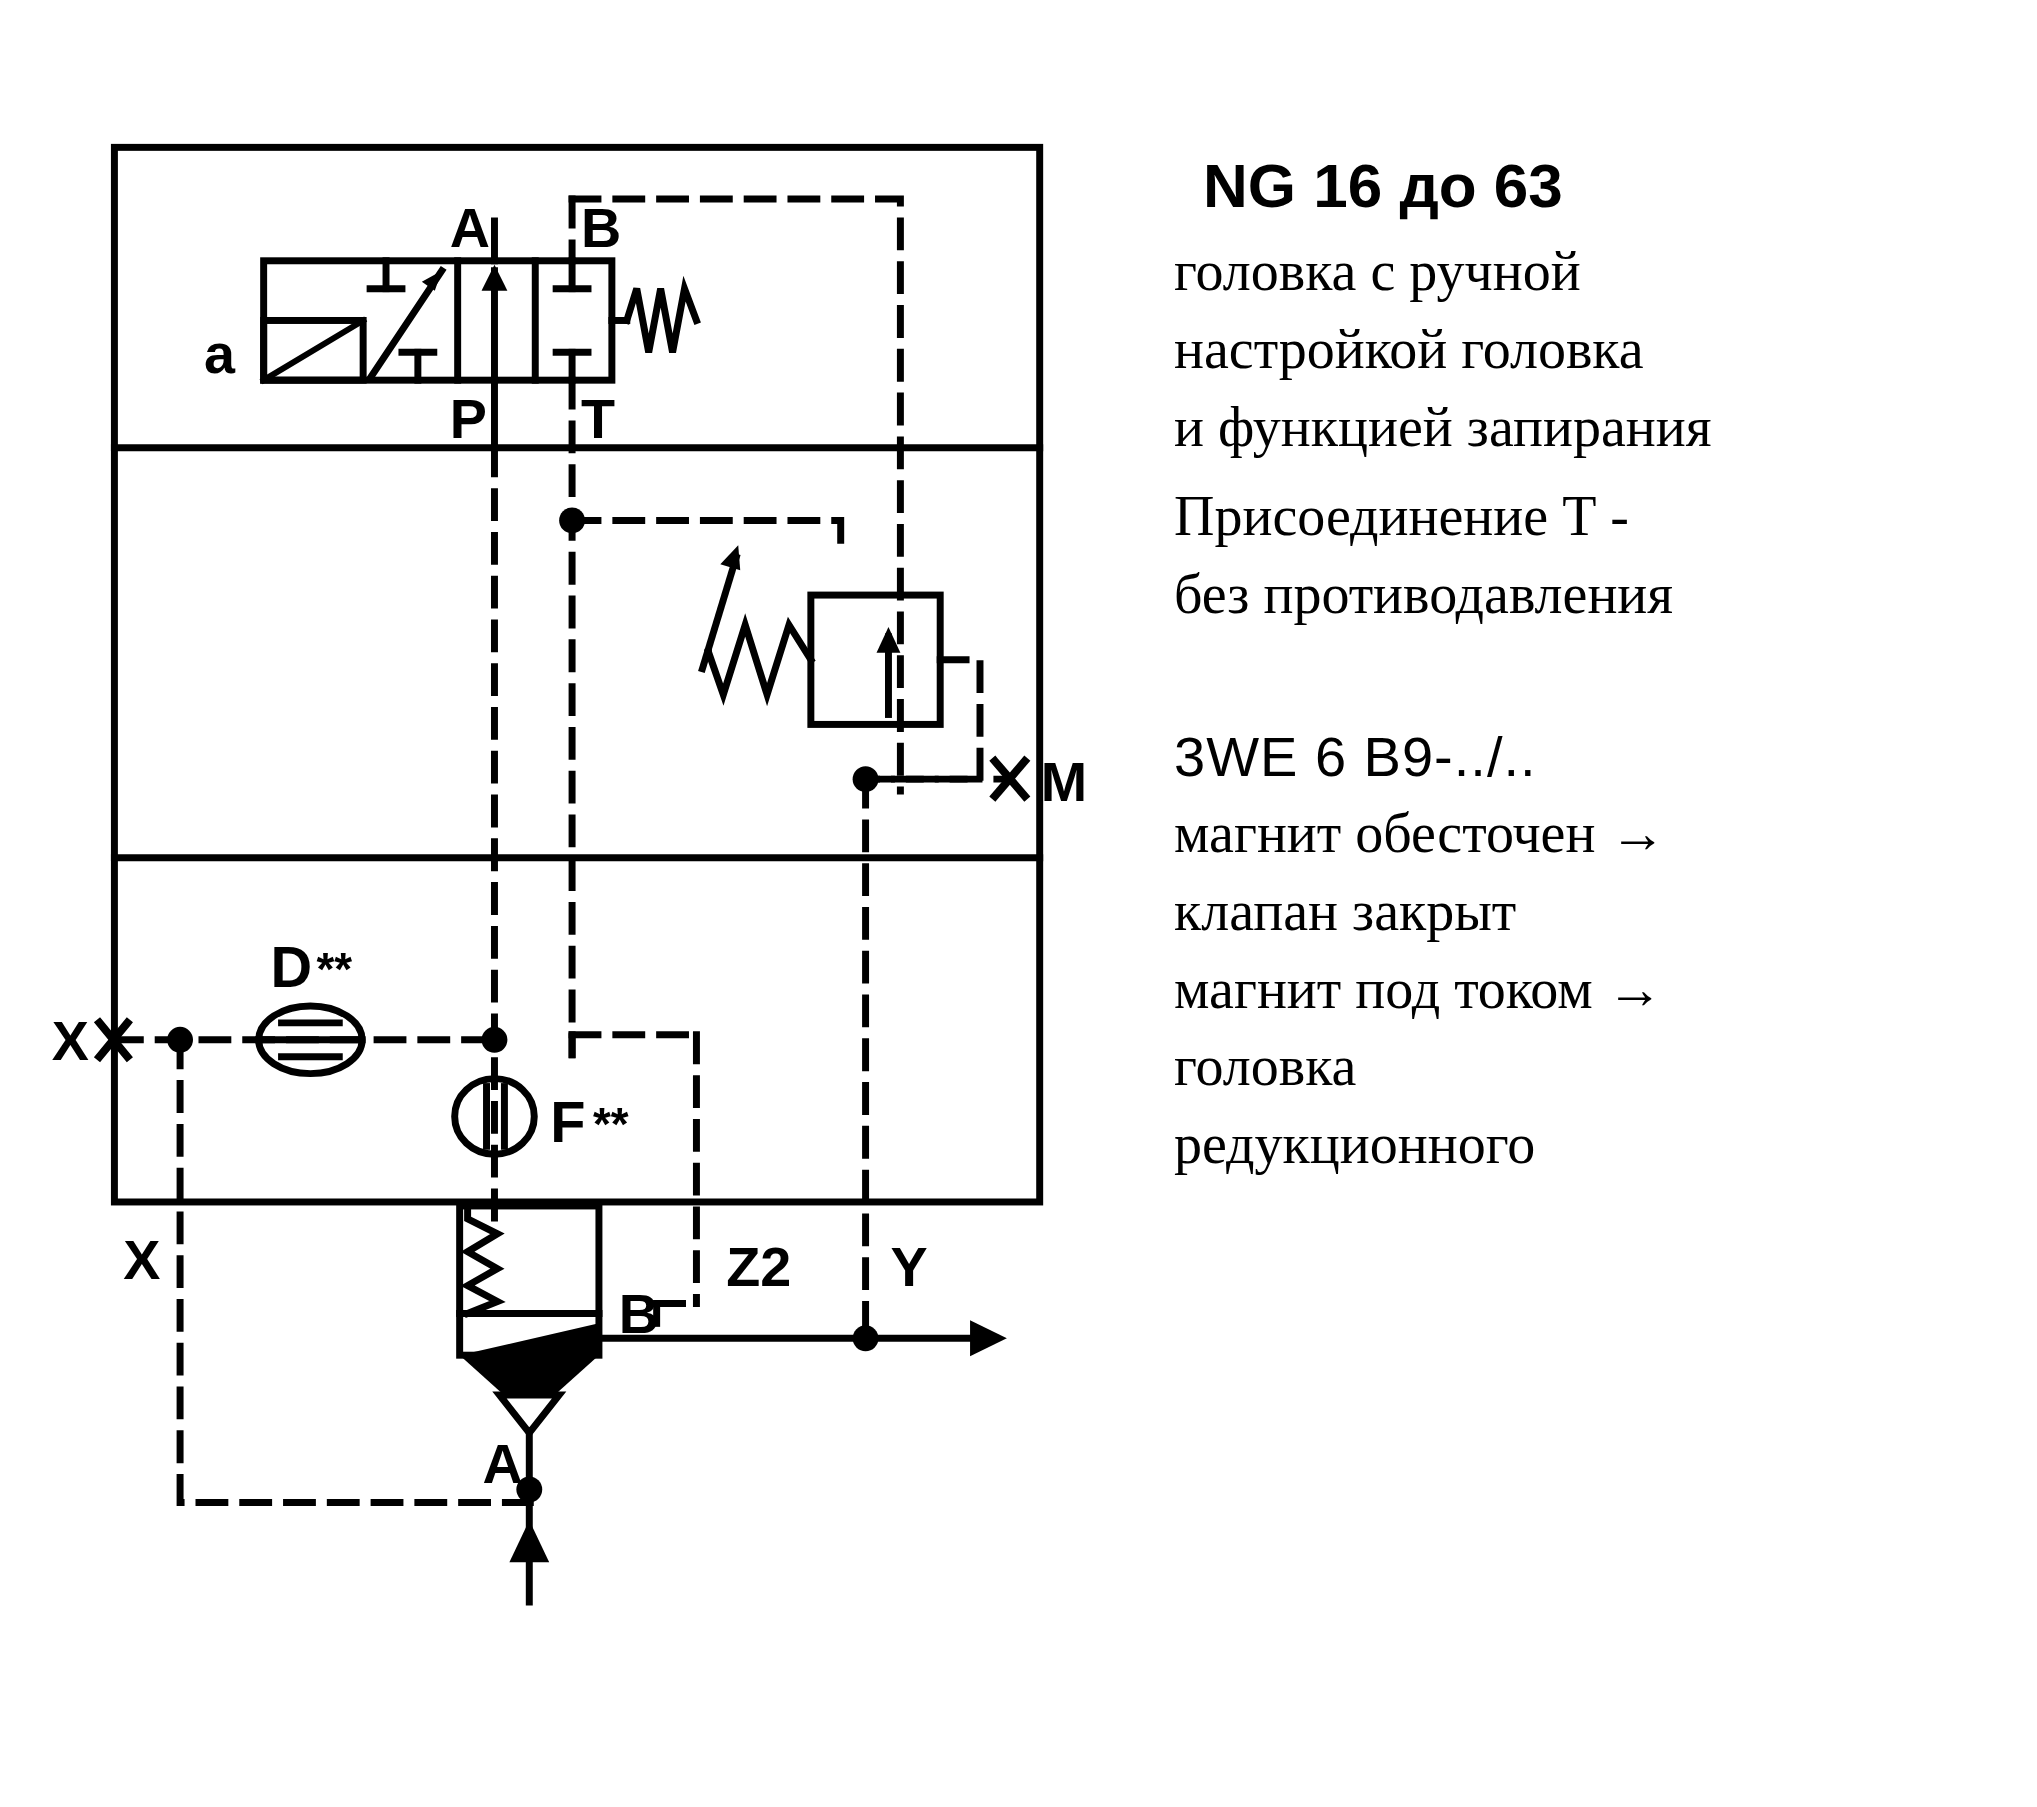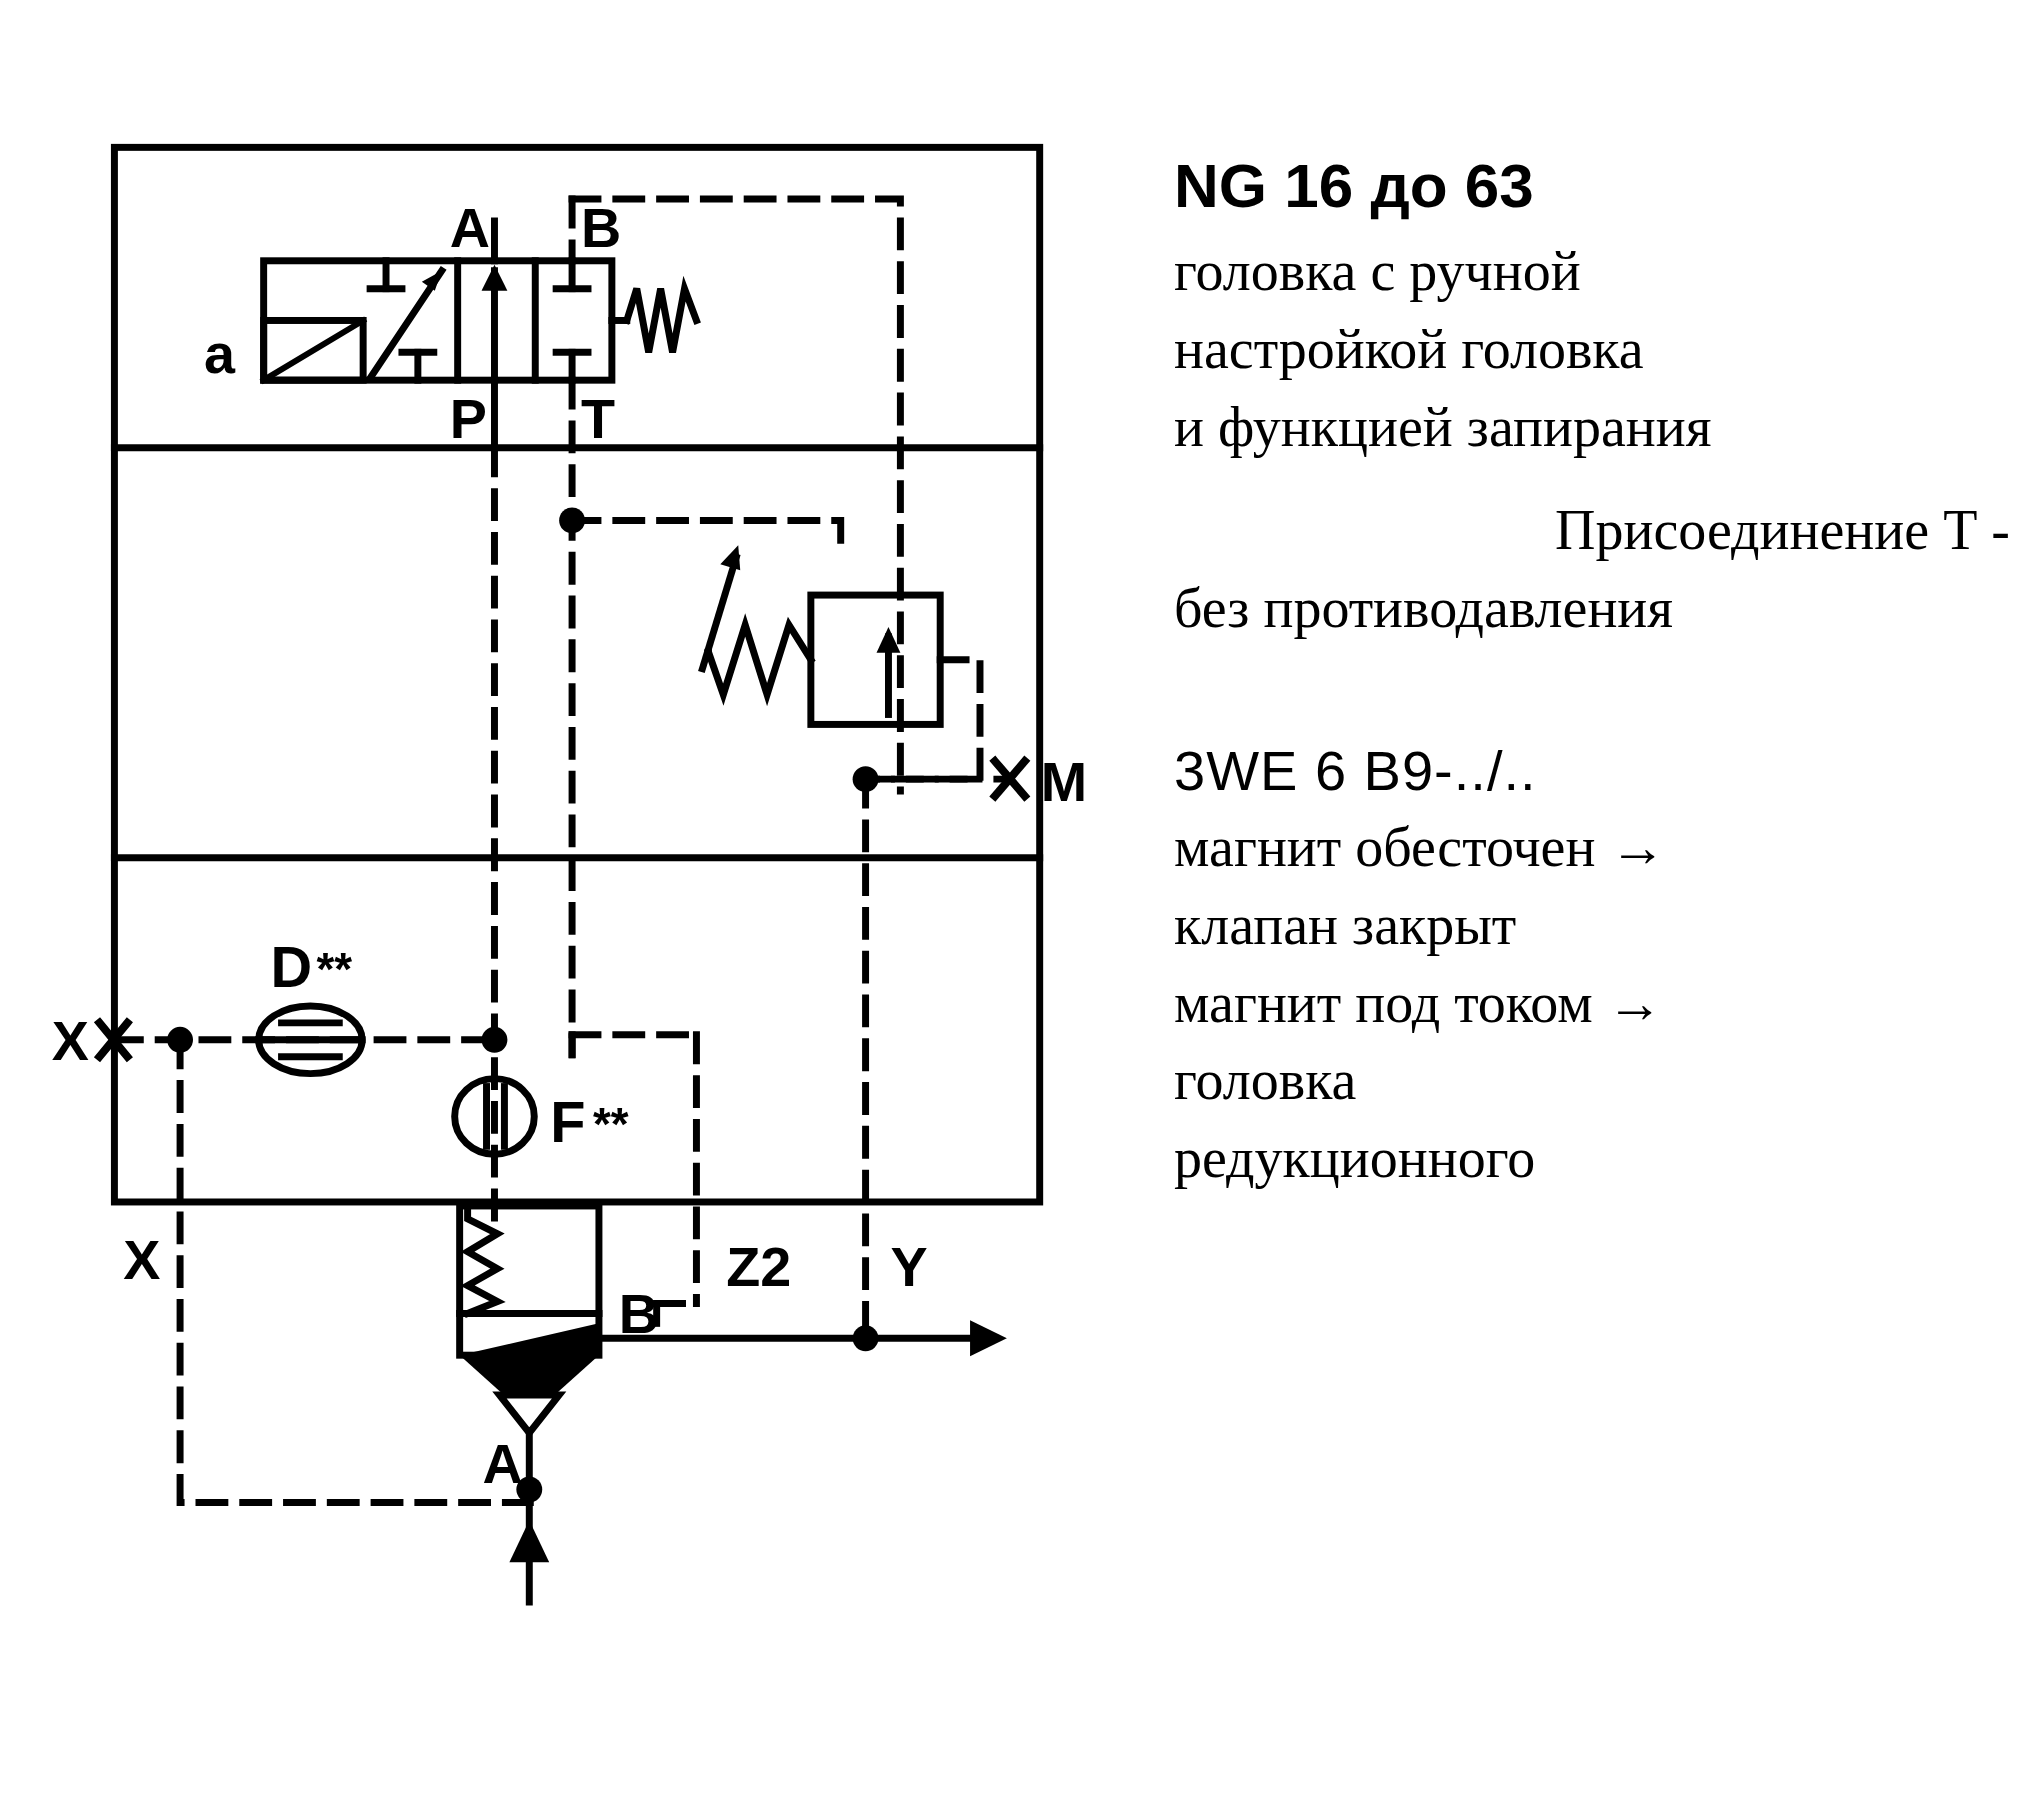--- a/index.html
+++ b/index.html
@@ -44,20 +44,21 @@
     line-height: 1.18;
     letter-spacing: -0.5px;
     white-space: nowrap;
   }
   .t-sub {
     font-size: 62px;
     font-weight: bold;
     line-height: 1.18;
     margin-bottom: 14px;
     white-space: nowrap;
+    margin-left: 29px;
   }
   .t-para {
     font-size: 56px;
     line-height: 1.28;
     margin-top: 6px;
     font-family: Liberation Serif, serif;
   }
   .t-gap {
     height: 62px;
   }
@@ -206,21 +207,21 @@
     </svg>
   </div>
 
   <div id="textcol">
     <div class="t-sub">NG 16 до 63</div>
 
     <div class="t-para">головка с ручной</div>
     <div class="t-para">настройкой головка</div>
     <div class="t-para">и функцией запирания</div>
 
-    <div class="t-para" style="margin-top:32px;text-align:right;">Присоединение Т -</div>
+    <div class="t-para" style="margin-top:18px;">Присоединение Т -</div>
     <div class="t-para">без противодавления</div>
 
     <div class="t-gap"></div>
 
     <div class="t-code">3WE 6  B9-../..</div>
 
     <div class="t-para">
       <span>магнит обесточен</span>
       <span class="arrow-r">→</span>
     </div>

